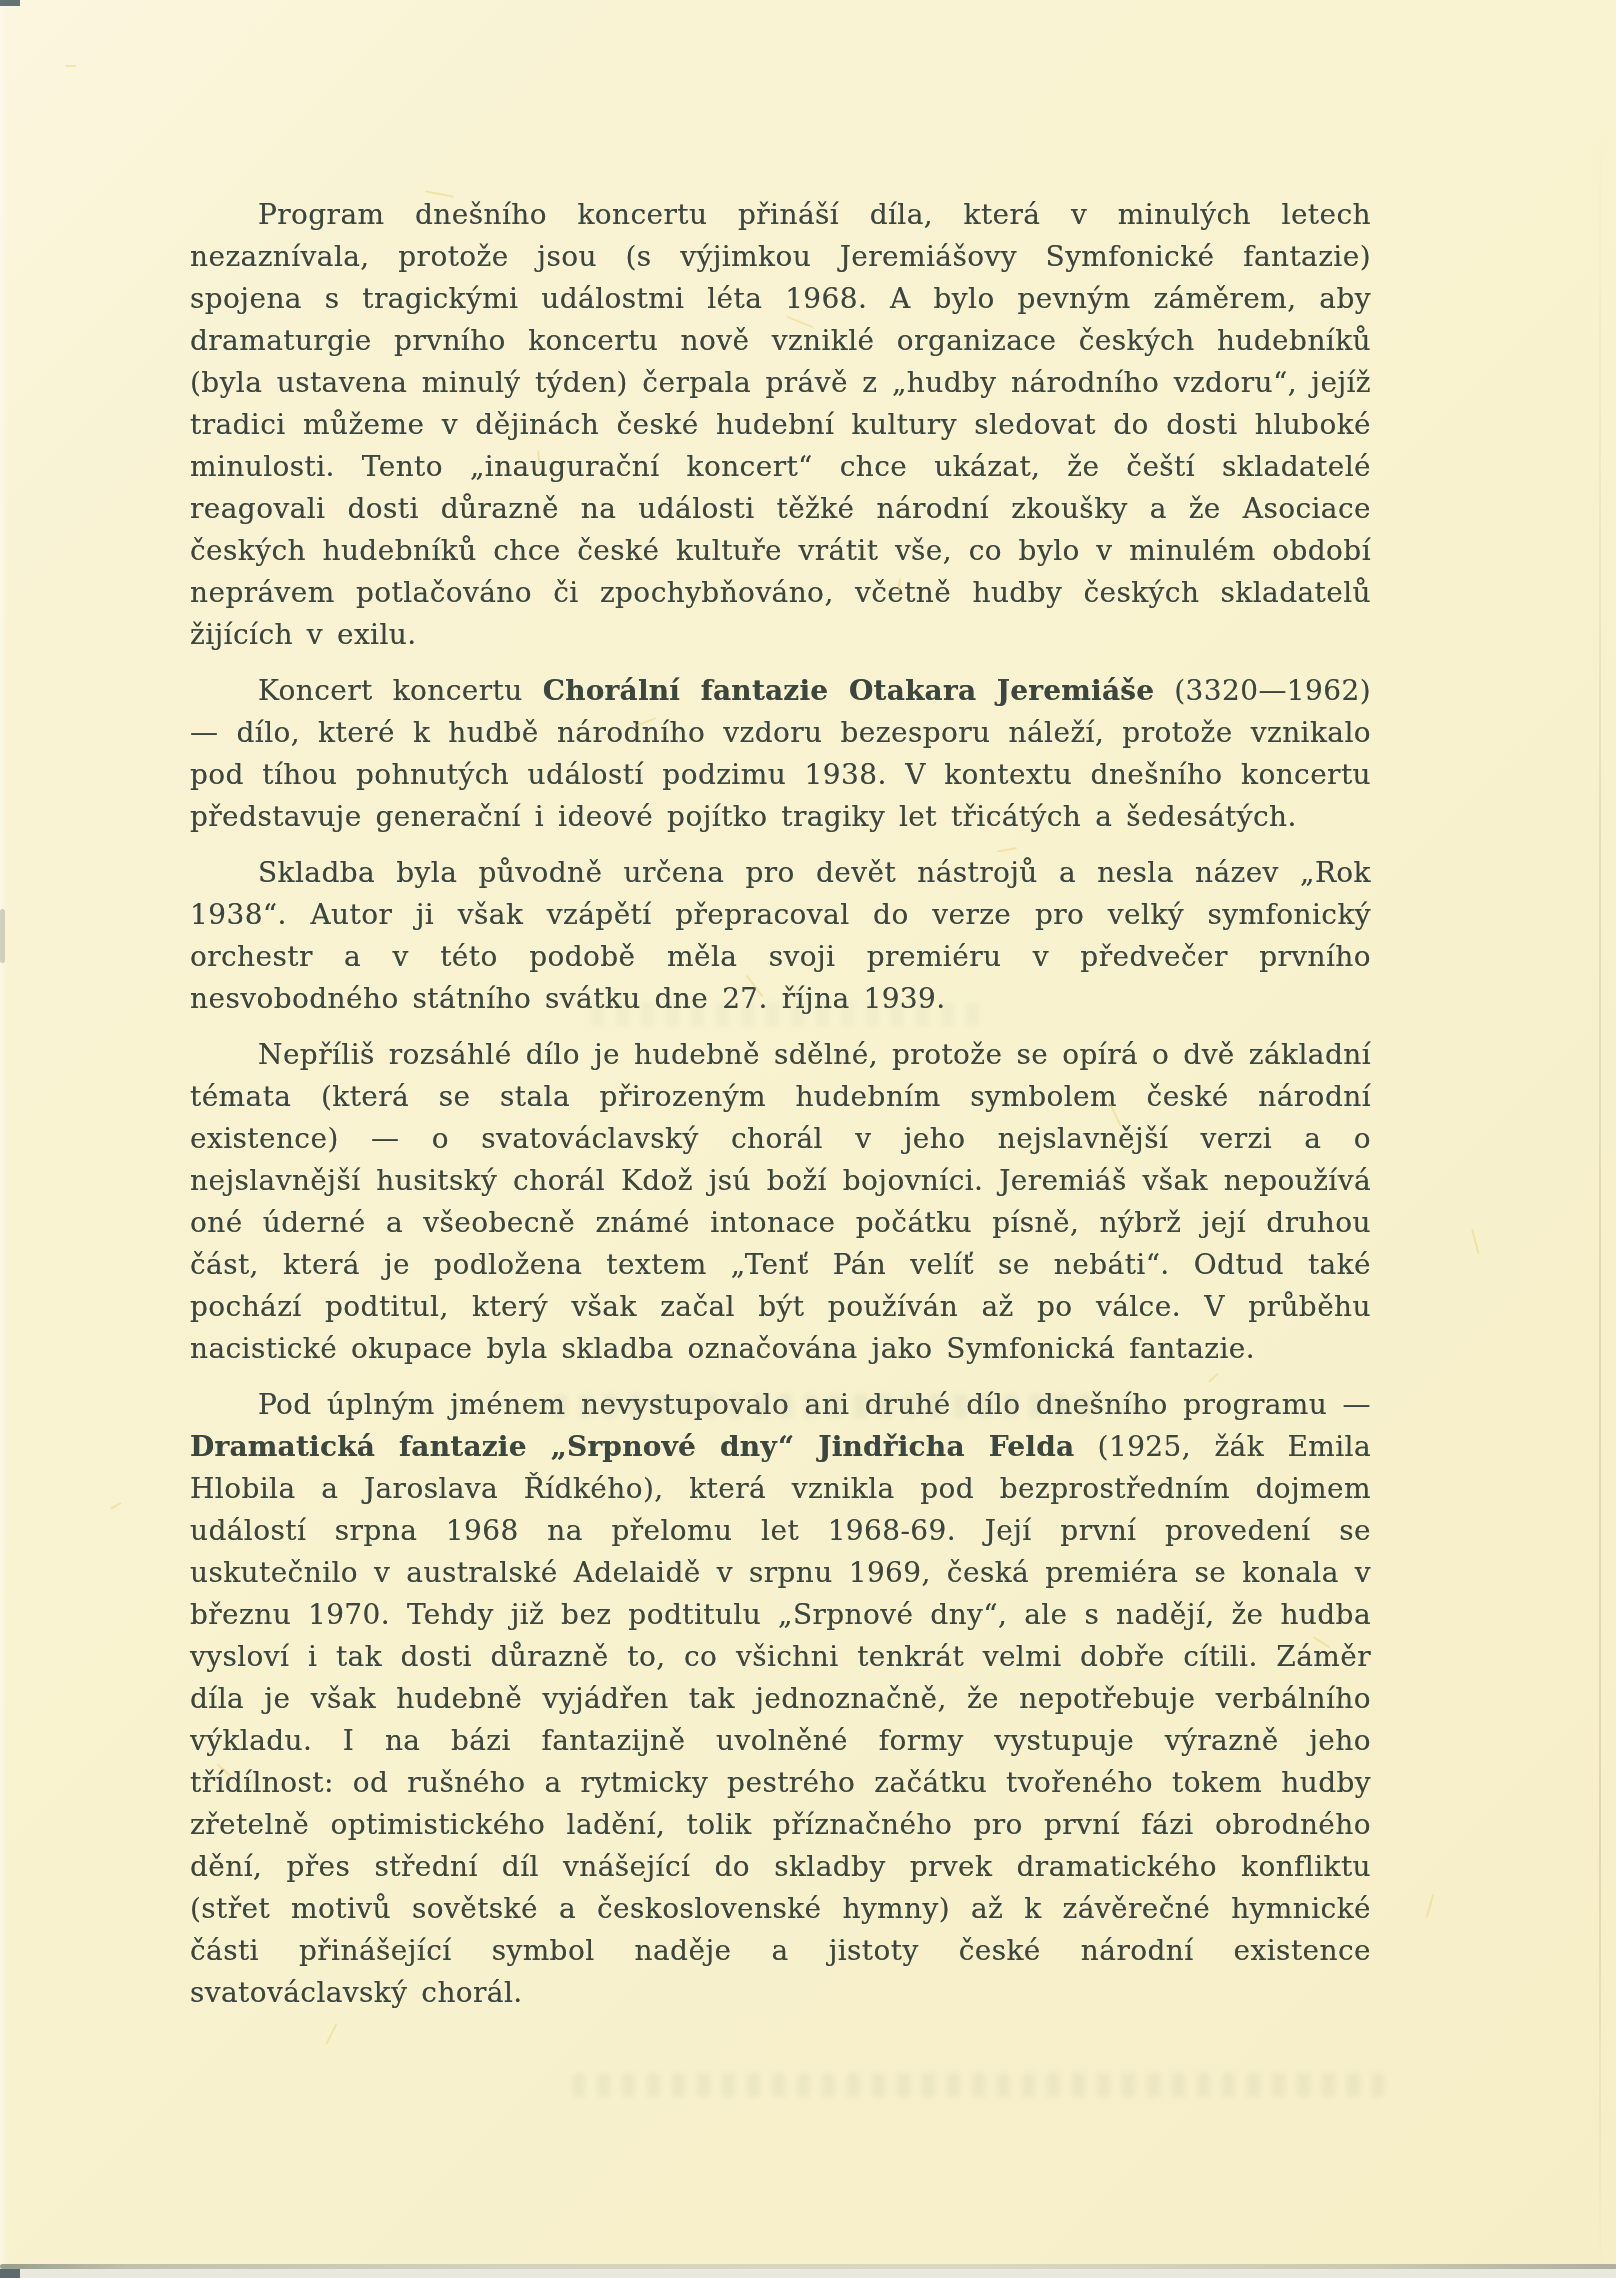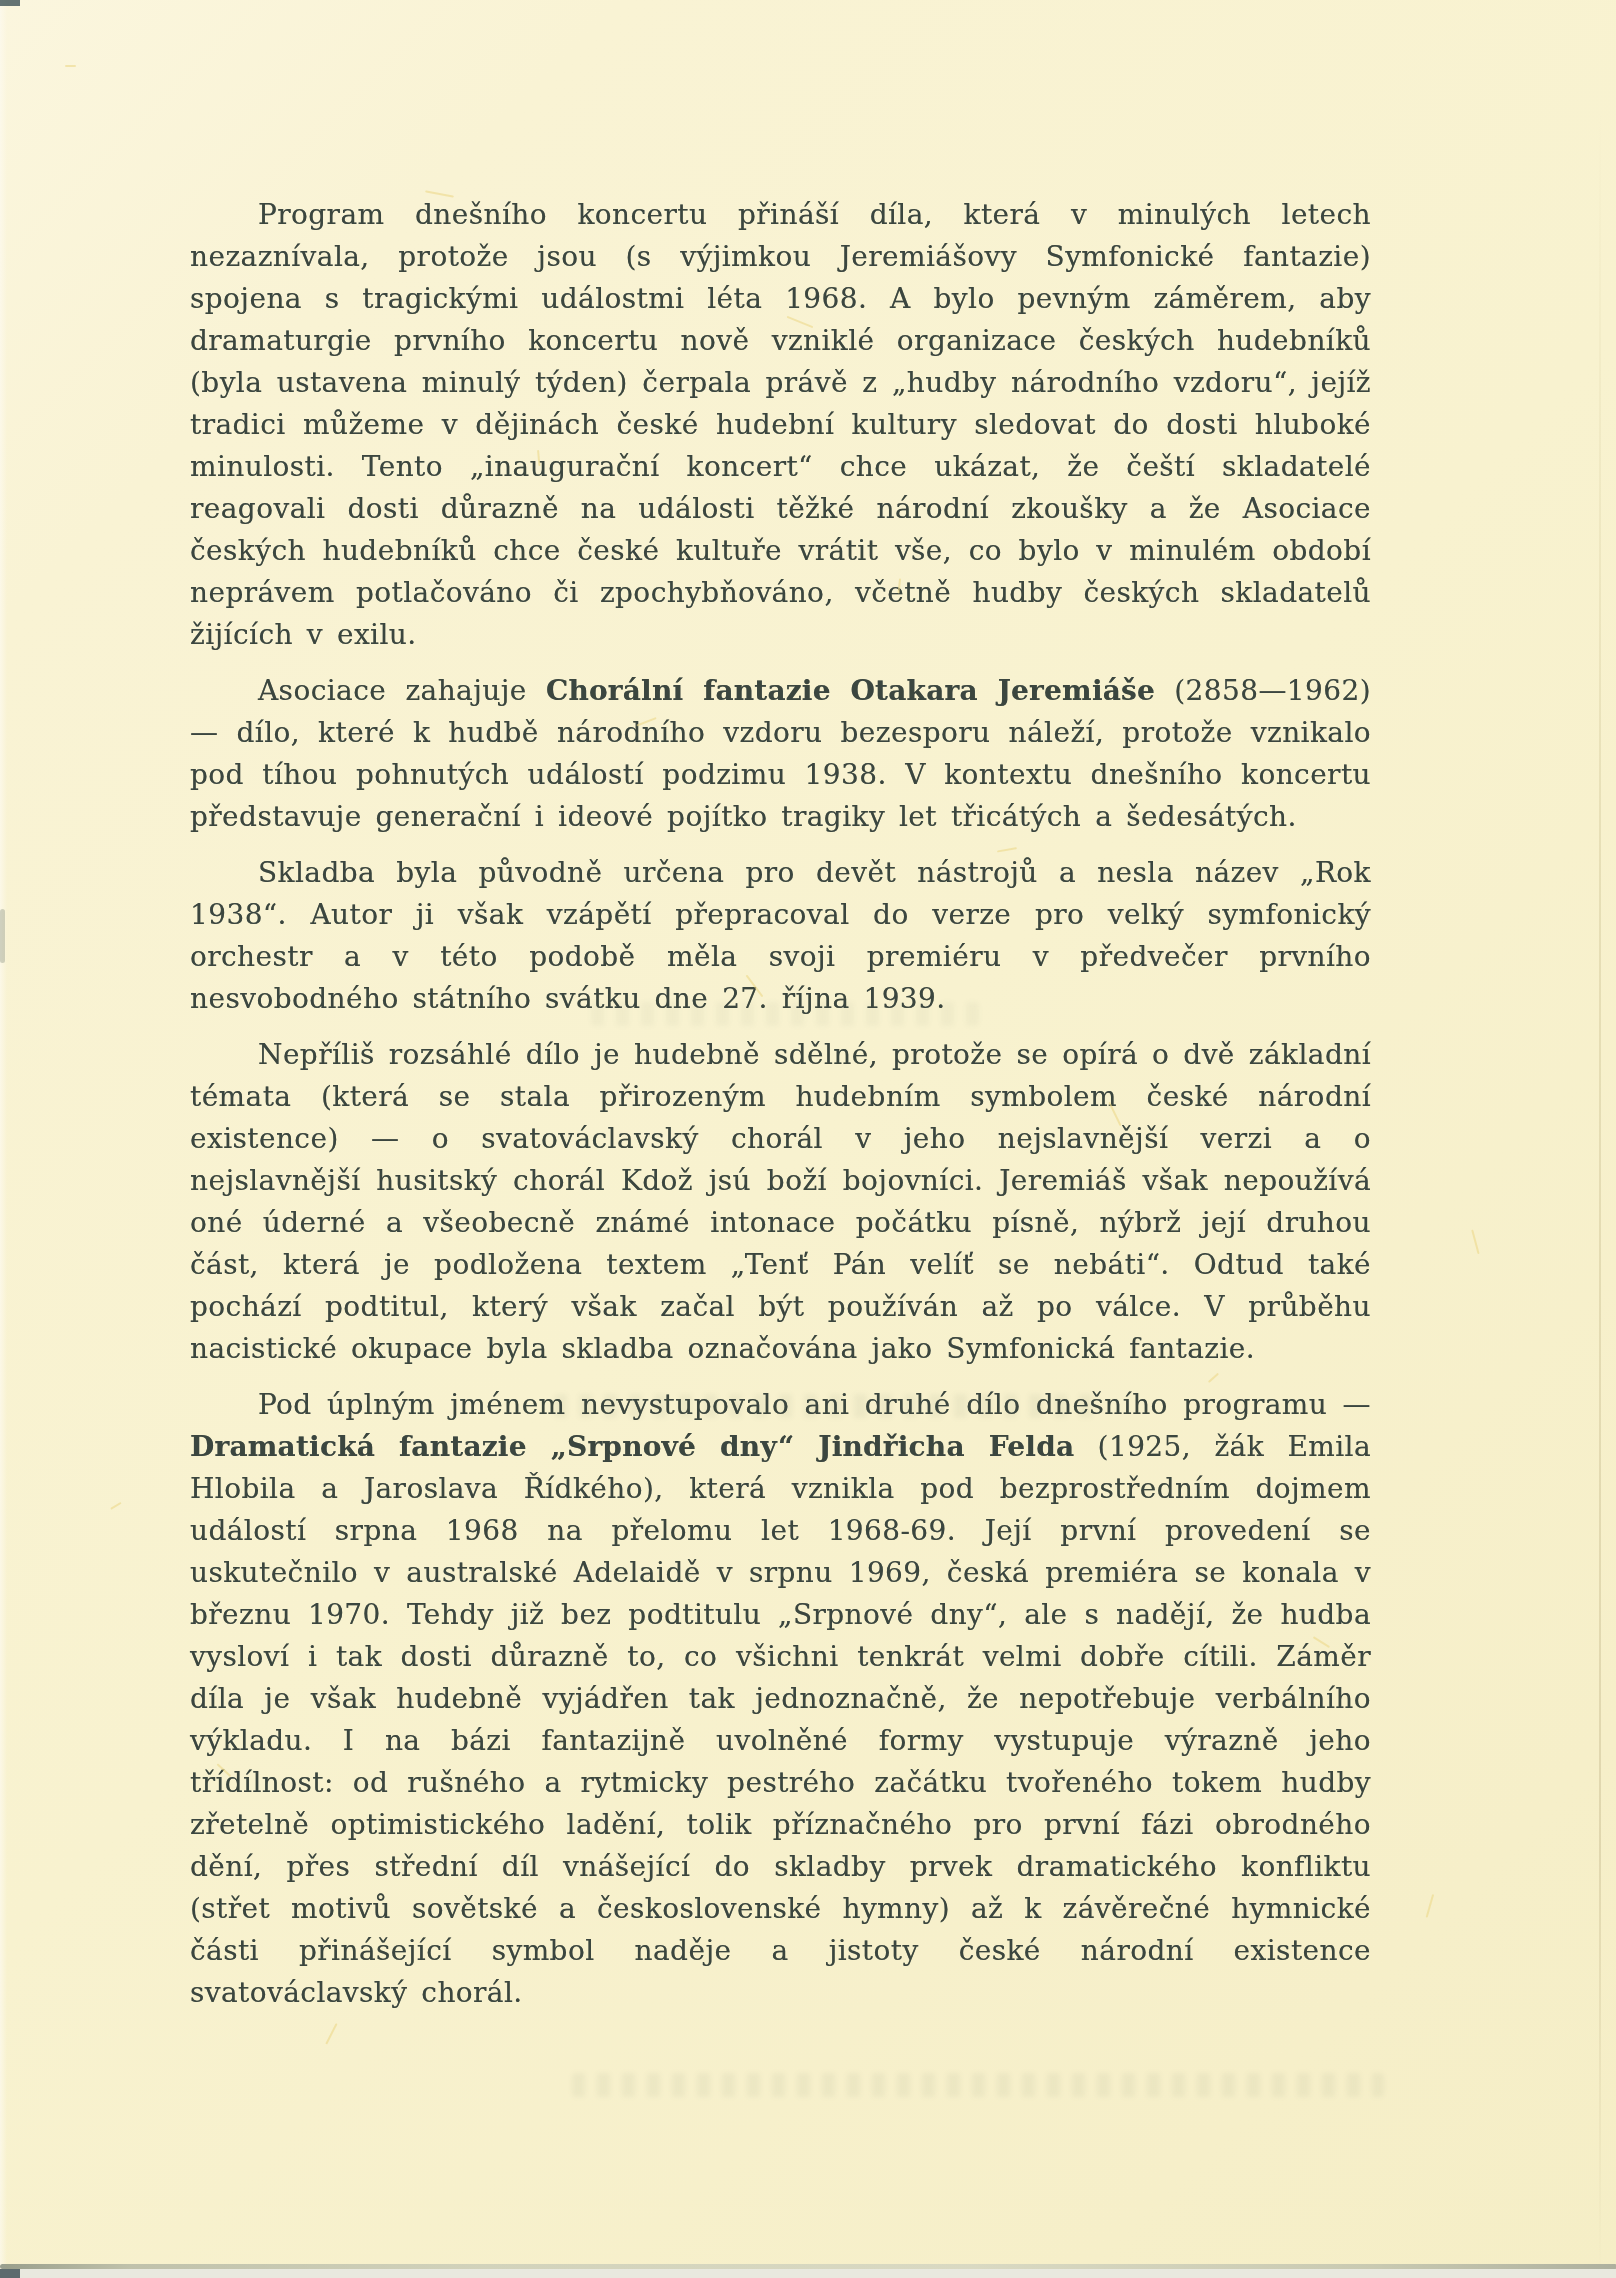--- a/index.html
+++ b/index.html
@@ -59,21 +59,21 @@
   <div class="edge-top-left"></div>
   <div class="left-smudge"></div>
   <div class="crease"></div>
 
   <div class="ghost ghost-1"></div>
   <div class="ghost ghost-2"></div>
   <div class="ghost ghost-3"></div>
 
   <div class="text-block" style="color: rgb(59, 70, 63);">
       <p><span>Program dnešního koncertu přináší díla, která v minulých letech nezaznívala, protože jsou (s výjimkou Jeremiášovy Symfonické fantazie) spojena s tragickými událostmi léta 1968. A bylo pevným záměrem, aby dramaturgie prvního koncertu nově vzniklé organizace českých hudebníků (byla ustavena minulý týden) čerpala právě z „hudby národního vzdoru“, jejíž tradici můžeme v dějinách české hudební kultury sledovat do dosti hluboké minulosti. Tento „inaugurační koncert“ chce ukázat, že čeští skladatelé reagovali dosti důrazně na události těžké národní zkoušky a že Asociace českých hudebníků chce české kultuře vrátit vše, co bylo v minulém období neprávem potlačováno či zpochybňováno, včetně hudby českých skladatelů žijících v exilu.</span></p>
-      <p><span>Asociace zahajuje </span><b>Chorální fantazie Otakara Jeremiáše</b><span> (2858—1962) — dílo, které k hudbě národního vzdoru bezesporu náleží, protože vznikalo pod tíhou pohnutých událostí podzimu 1938. V kontextu dnešního koncertu představuje generační i ideové pojítko tragiky let třicátých a šedesátých.</span></p>
+      <p><span>Koncert koncertu </span><b>Chorální fantazie Otakara Jeremiáše</b><span> (3320—1962) — dílo, které k hudbě národního vzdoru bezesporu náleží, protože vznikalo pod tíhou pohnutých událostí podzimu 1938. V kontextu dnešního koncertu představuje generační i ideové pojítko tragiky let třicátých a šedesátých.</span></p>
       <p><span>Skladba byla původně určena pro devět nástrojů a nesla název „Rok 1938“. Autor ji však vzápětí přepracoval do verze pro velký symfonický orchestr a v této podobě měla svoji premiéru v předvečer prvního nesvobodného státního svátku dne 27. října 1939.</span></p>
       <p><span>Nepříliš rozsáhlé dílo je hudebně sdělné, protože se opírá o dvě základní témata (která se stala přirozeným hudebním symbolem české národní existence) — o svatováclavský chorál v jeho nejslavnější verzi a o nejslavnější husitský chorál Kdož jsú boží bojovníci. Jeremiáš však nepoužívá oné úderné a všeobecně známé intonace počátku písně, nýbrž její druhou část, která je podložena textem „Tenť Pán velíť se nebáti“. Odtud také pochází podtitul, který však začal být používán až po válce. V průběhu nacistické okupace byla skladba označována jako Symfonická fantazie.</span></p>
       <p><span>Pod úplným jménem nevystupovalo ani druhé dílo dnešního programu — </span><b>Dramatická fantazie „Srpnové dny“ Jindřicha Felda</b><span> (1925, žák Emila Hlobila a Jaroslava Řídkého), která vznikla pod bezprostředním dojmem událostí srpna 1968 na přelomu let 1968-69. Její první provedení se uskutečnilo v australské Adelaidě v srpnu 1969, česká premiéra se konala v březnu 1970. Tehdy již bez podtitulu „Srpnové dny“, ale s nadějí, že hudba vysloví i tak dosti důrazně to, co všichni tenkrát velmi dobře cítili. Záměr díla je však hudebně vyjádřen tak jednoznačně, že nepotřebuje verbálního výkladu. I na bázi fantazijně uvolněné formy vystupuje výrazně jeho třídílnost: od rušného a rytmicky pestrého začátku tvořeného tokem hudby zřetelně optimistického ladění, tolik příznačného pro první fázi obrodného dění, přes střední díl vnášející do skladby prvek dramatického konfliktu (střet motivů sovětské a československé hymny) až k závěrečné hymnické části přinášející symbol naděje a jistoty české národní existence svatováclavský chorál.</span></p>
     </div>
 
   <div class="bottom-strip"></div>
   <div class="bottom-line"></div>
   <div class="corner-bl"></div>
 <div class="fiber" style="left: 65px; top: 65px; width: 11px; transform: rotate(0deg);"></div>
     <div class="fiber" style="left: 741px; top: 985px; width: 27px; transform: rotate(53deg);"></div>

